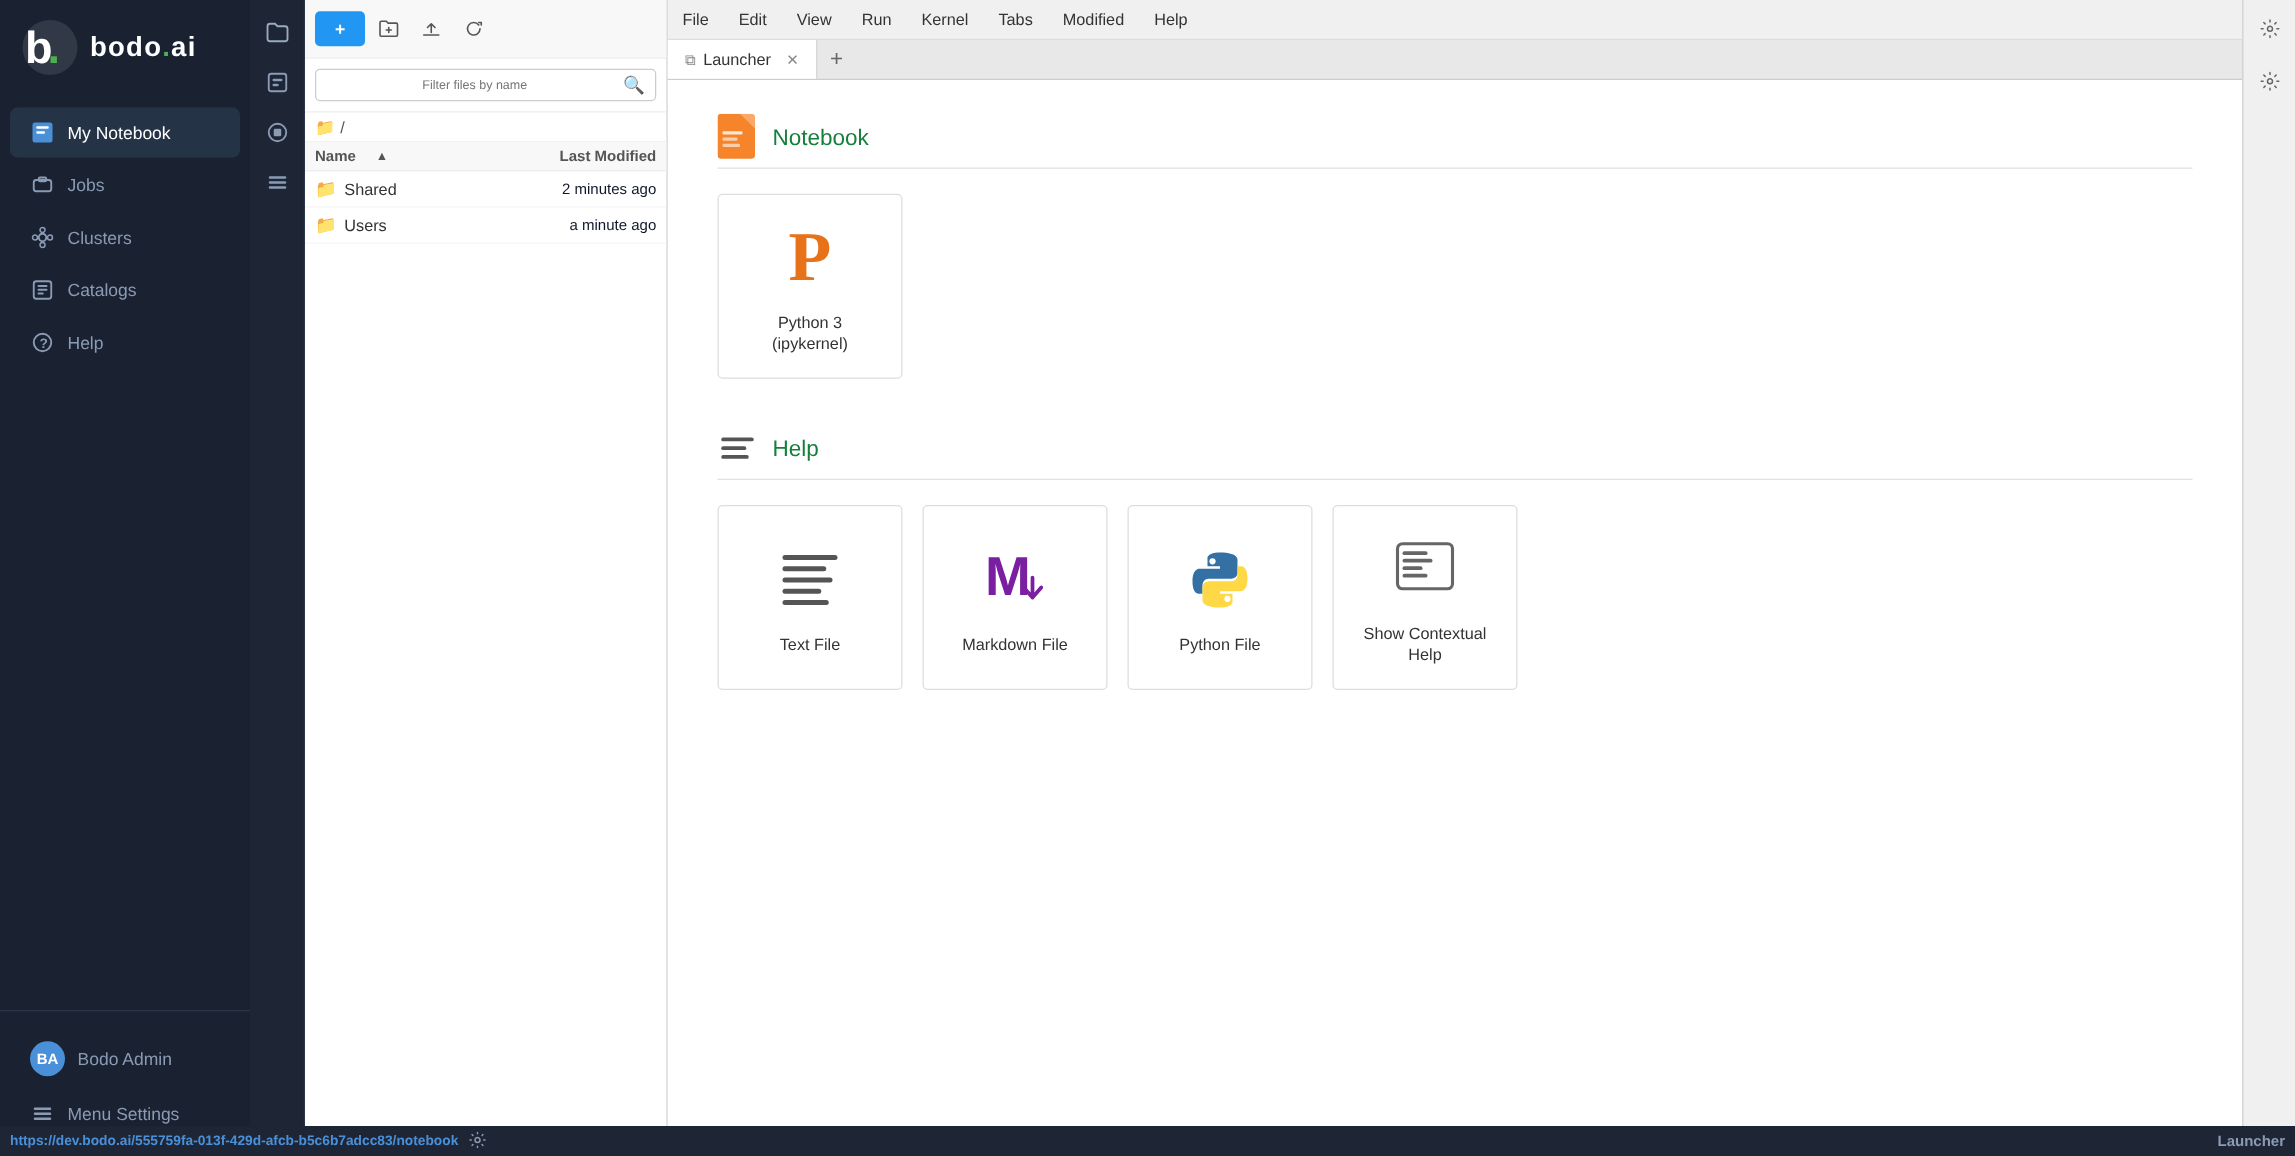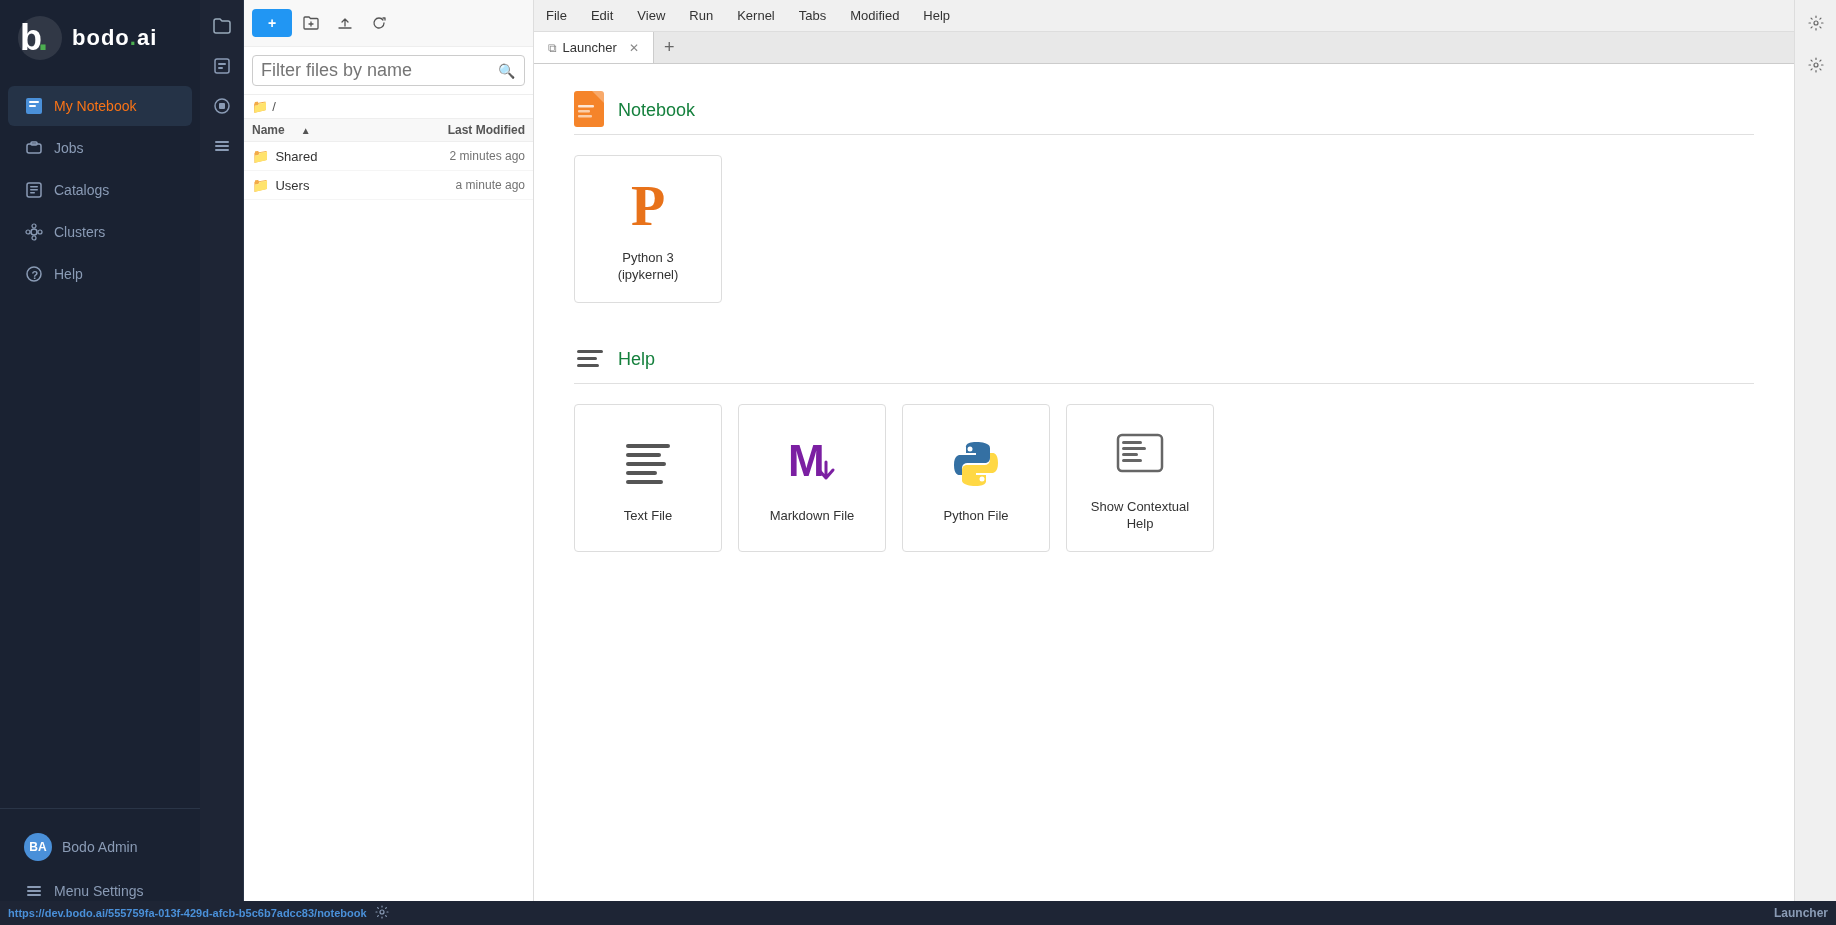--- a/index.html
+++ b/index.html
@@ -37,21 +37,21 @@
       align-items: center;
       gap: 10px;
       padding: 10px 16px;
       color: #8a9bb5;
       cursor: pointer;
       font-size: 14px;
       font-weight: 500;
       border-radius: 6px;
       margin: 2px 8px;
     }
-    .nav-item.active { background: #253347; color: #f97316; }
+    .nav-item.active { background: #253347; color: #ffffff; }
 
     .nav-item-icon {
       width: 20px;
       height: 20px;
       display: flex;
       align-items: center;
       justify-content: center;
     }
 
     .nav-bottom {
@@ -179,23 +179,24 @@
       border: 1px solid #ccc;
       border-radius: 4px;
       background: #fff;
       padding: 4px 8px;
     }
 
     .search-input {
       flex: 1;
       border: none;
       outline: none;
-      font-size: 18px;
+      font-size: 10px;
       color: #1d4ed8;
       background: transparent;
+      text-align: center;
     }
 
     .search-icon {
       color: #888;
       font-size: 14px;
     }
 
     .breadcrumb-bar {
       padding: 4px 8px;
       font-size: 13px;
@@ -247,21 +248,21 @@
     }
 
     .folder-icon {
       color: #888;
       font-size: 14px;
     }
 
     .file-row-time {
       width: 140px;
       text-align: right;
-      color: #737373;
+      color: #0f172a;
       font-size: 12px;
     }
 
     
     .main-area {
       flex: 1;
       display: flex;
       flex-direction: column;
       background: #f5f5f5;
       overflow: hidden;
@@ -483,39 +484,39 @@
         <svg width="18" height="18" viewBox="0 0 18 18" fill="none">
             <rect x="2" y="5" width="14" height="9" rx="2" stroke="#8a9bb5" stroke-width="1.5" fill="none"></rect>
             <rect x="6" y="3" width="6" height="3" rx="1" stroke="#8a9bb5" stroke-width="1.5" fill="none"></rect>
           </svg>
       </div>
       <span>Jobs</span>
     </div>
     <div class="nav-item">
       <div class="nav-item-icon">
         <svg width="18" height="18" viewBox="0 0 18 18" fill="none">
-            <rect x="2" y="2" width="14" height="14" rx="2" stroke="#8a9bb5" stroke-width="1.5" fill="none"></rect>
-            <rect x="5" y="5" width="8" height="1.5" rx="0.75" fill="#8a9bb5"></rect>
-            <rect x="5" y="8" width="8" height="1.5" rx="0.75" fill="#8a9bb5"></rect>
-            <rect x="5" y="11" width="5" height="1.5" rx="0.75" fill="#8a9bb5"></rect>
-          </svg>
-      </div>
-      <span>Catalogs</span>
-    </div>
-    <div class="nav-item">
-      <div class="nav-item-icon">
-        <svg width="18" height="18" viewBox="0 0 18 18" fill="none">
             <circle cx="9" cy="9" r="3" stroke="#8a9bb5" stroke-width="1.5" fill="none"></circle>
             <circle cx="3" cy="9" r="2" stroke="#8a9bb5" stroke-width="1.2" fill="none"></circle>
             <circle cx="15" cy="9" r="2" stroke="#8a9bb5" stroke-width="1.2" fill="none"></circle>
             <circle cx="9" cy="3" r="2" stroke="#8a9bb5" stroke-width="1.2" fill="none"></circle>
             <circle cx="9" cy="15" r="2" stroke="#8a9bb5" stroke-width="1.2" fill="none"></circle>
           </svg>
       </div>
       <span>Clusters</span>
+    </div>
+    <div class="nav-item">
+      <div class="nav-item-icon">
+        <svg width="18" height="18" viewBox="0 0 18 18" fill="none">
+            <rect x="2" y="2" width="14" height="14" rx="2" stroke="#8a9bb5" stroke-width="1.5" fill="none"></rect>
+            <rect x="5" y="5" width="8" height="1.5" rx="0.75" fill="#8a9bb5"></rect>
+            <rect x="5" y="8" width="8" height="1.5" rx="0.75" fill="#8a9bb5"></rect>
+            <rect x="5" y="11" width="5" height="1.5" rx="0.75" fill="#8a9bb5"></rect>
+          </svg>
+      </div>
+      <span>Catalogs</span>
     </div>
     <div class="nav-item">
       <div class="nav-item-icon">
         <svg width="18" height="18" viewBox="0 0 18 18" fill="none">
             <circle cx="9" cy="9" r="7" stroke="#8a9bb5" stroke-width="1.5" fill="none"></circle>
             <text x="6.5" y="13.5" font-size="11" fill="#8a9bb5" font-weight="bold">?</text>
           </svg>
       </div>
       <span>Help</span>
     </div>

